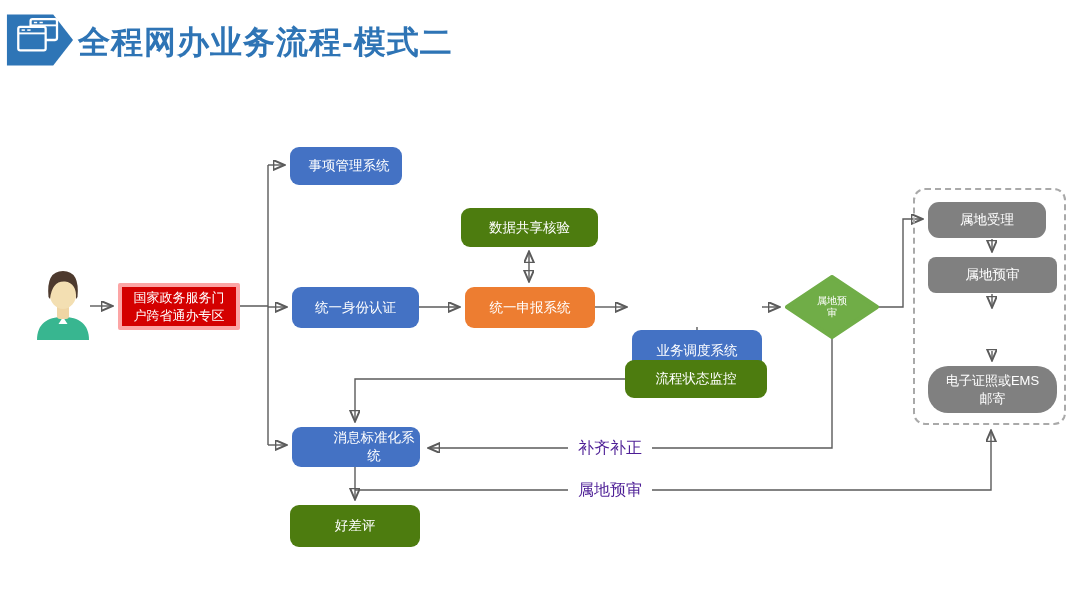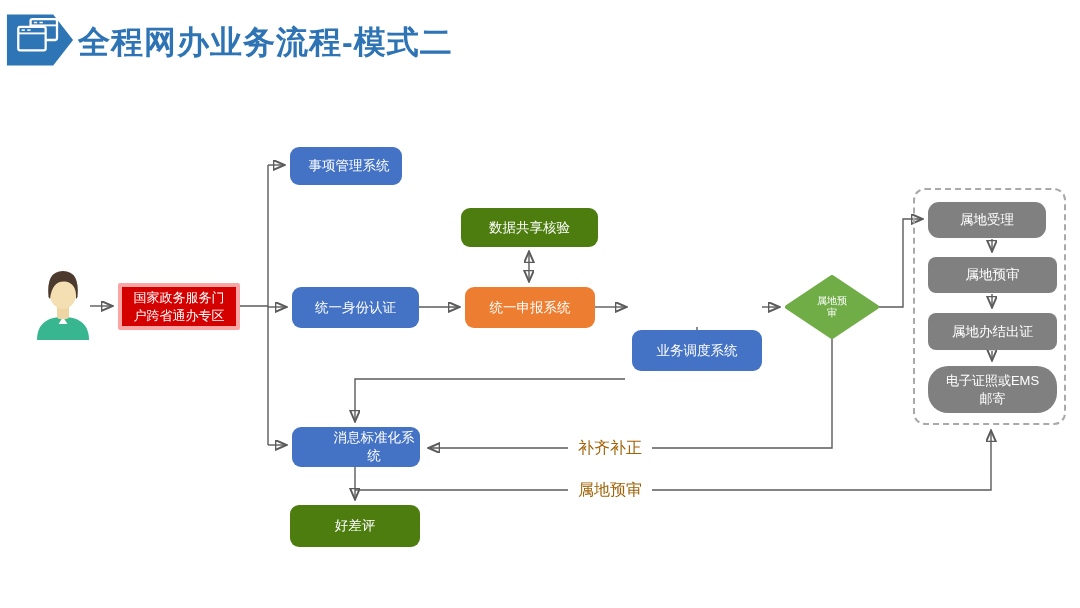--- a/index.html
+++ b/index.html
@@ -53,21 +53,21 @@
   #node-delivery{left:928px;top:366px;width:129px;height:47px;border-radius:20px;
     font-size:13px;padding:0 14px;}
   
   .actor{position:absolute;left:33px;top:266px;width:60px;height:74px;}
   
   .connector-layer{position:absolute;left:0;top:0;width:1080px;height:608px;pointer-events:none;}
   .connector-layer path{fill:none;stroke:#5B5B5B;stroke-width:1.4px;}
   
   .edge-label{
     position:absolute;width:84px;height:20px;line-height:20px;text-align:center;
-    background:#ffffff;color:#a16207;font-size:16px;white-space:nowrap;
+    background:#ffffff;color:#4c1d95;font-size:16px;white-space:nowrap;
   }
   #label-supplement{left:568px;top:438px;}
   #label-progress{left:568px;top:480px;}
 </style>
 </head>
 <body>
 
 <div class="stage">
 
   <svg class="hdr-icon" viewBox="0 0 72 56" aria-hidden="true">
@@ -117,34 +117,34 @@
     <ellipse cx="30" cy="27" rx="13.5" ry="16" fill="#F3DFB2"></ellipse>
     <path d="M15.5,31 Q13,5 30,5 Q47,5 44.5,31 L43,33 Q44,17 32,15.5 Q19,14.5 17,33 Z" fill="#4D3A2E"></path>
   </svg>
 
   <div class="node" id="node-portal">国家政务服务门户跨省通办专区</div>
   <div class="node blue" id="node-matter">事项管理系统</div>
   <div class="node yellow" id="node-data-share">数据共享核验</div>
   <div class="node blue" id="node-identity">统一身份认证</div>
   <div class="node orange" id="node-declare">统一申报系统</div>
   <div class="node blue" id="node-dispatch">业务调度系统</div>
+  <div class="node yellow" id="node-monitor">流程状态监控</div>
   <div class="node blue" id="node-message">消息标准化系统</div>
   <div class="node yellow" id="node-review">好差评</div>
 
   <div id="node-pre-review">
     <svg width="94" height="64" viewBox="0 0 94 64" aria-hidden="true">
       <polygon points="47,2 92,32 47,62 2,32" fill="#70AD47" stroke="#70AD47" stroke-width="4" stroke-linejoin="round"></polygon>
     </svg>
     <div class="dia-label">
         <span>属地预审</span>
       </div>
   </div>
 
   <div class="dashed-group"></div>
   <div class="node gray" id="node-acceptance">属地受理</div>
   <div class="node gray" id="node-approval">属地预审</div>
-  <div class="node gray" id="node-conclude">属地办结出证</div>
   <div class="node gray" id="node-delivery">电子证照或EMS邮寄</div>
 
   <div class="edge-label" id="label-supplement">补齐补正</div>
   <div class="edge-label" id="label-progress">属地预审</div>
 
 </div>
 
 </body></html>

